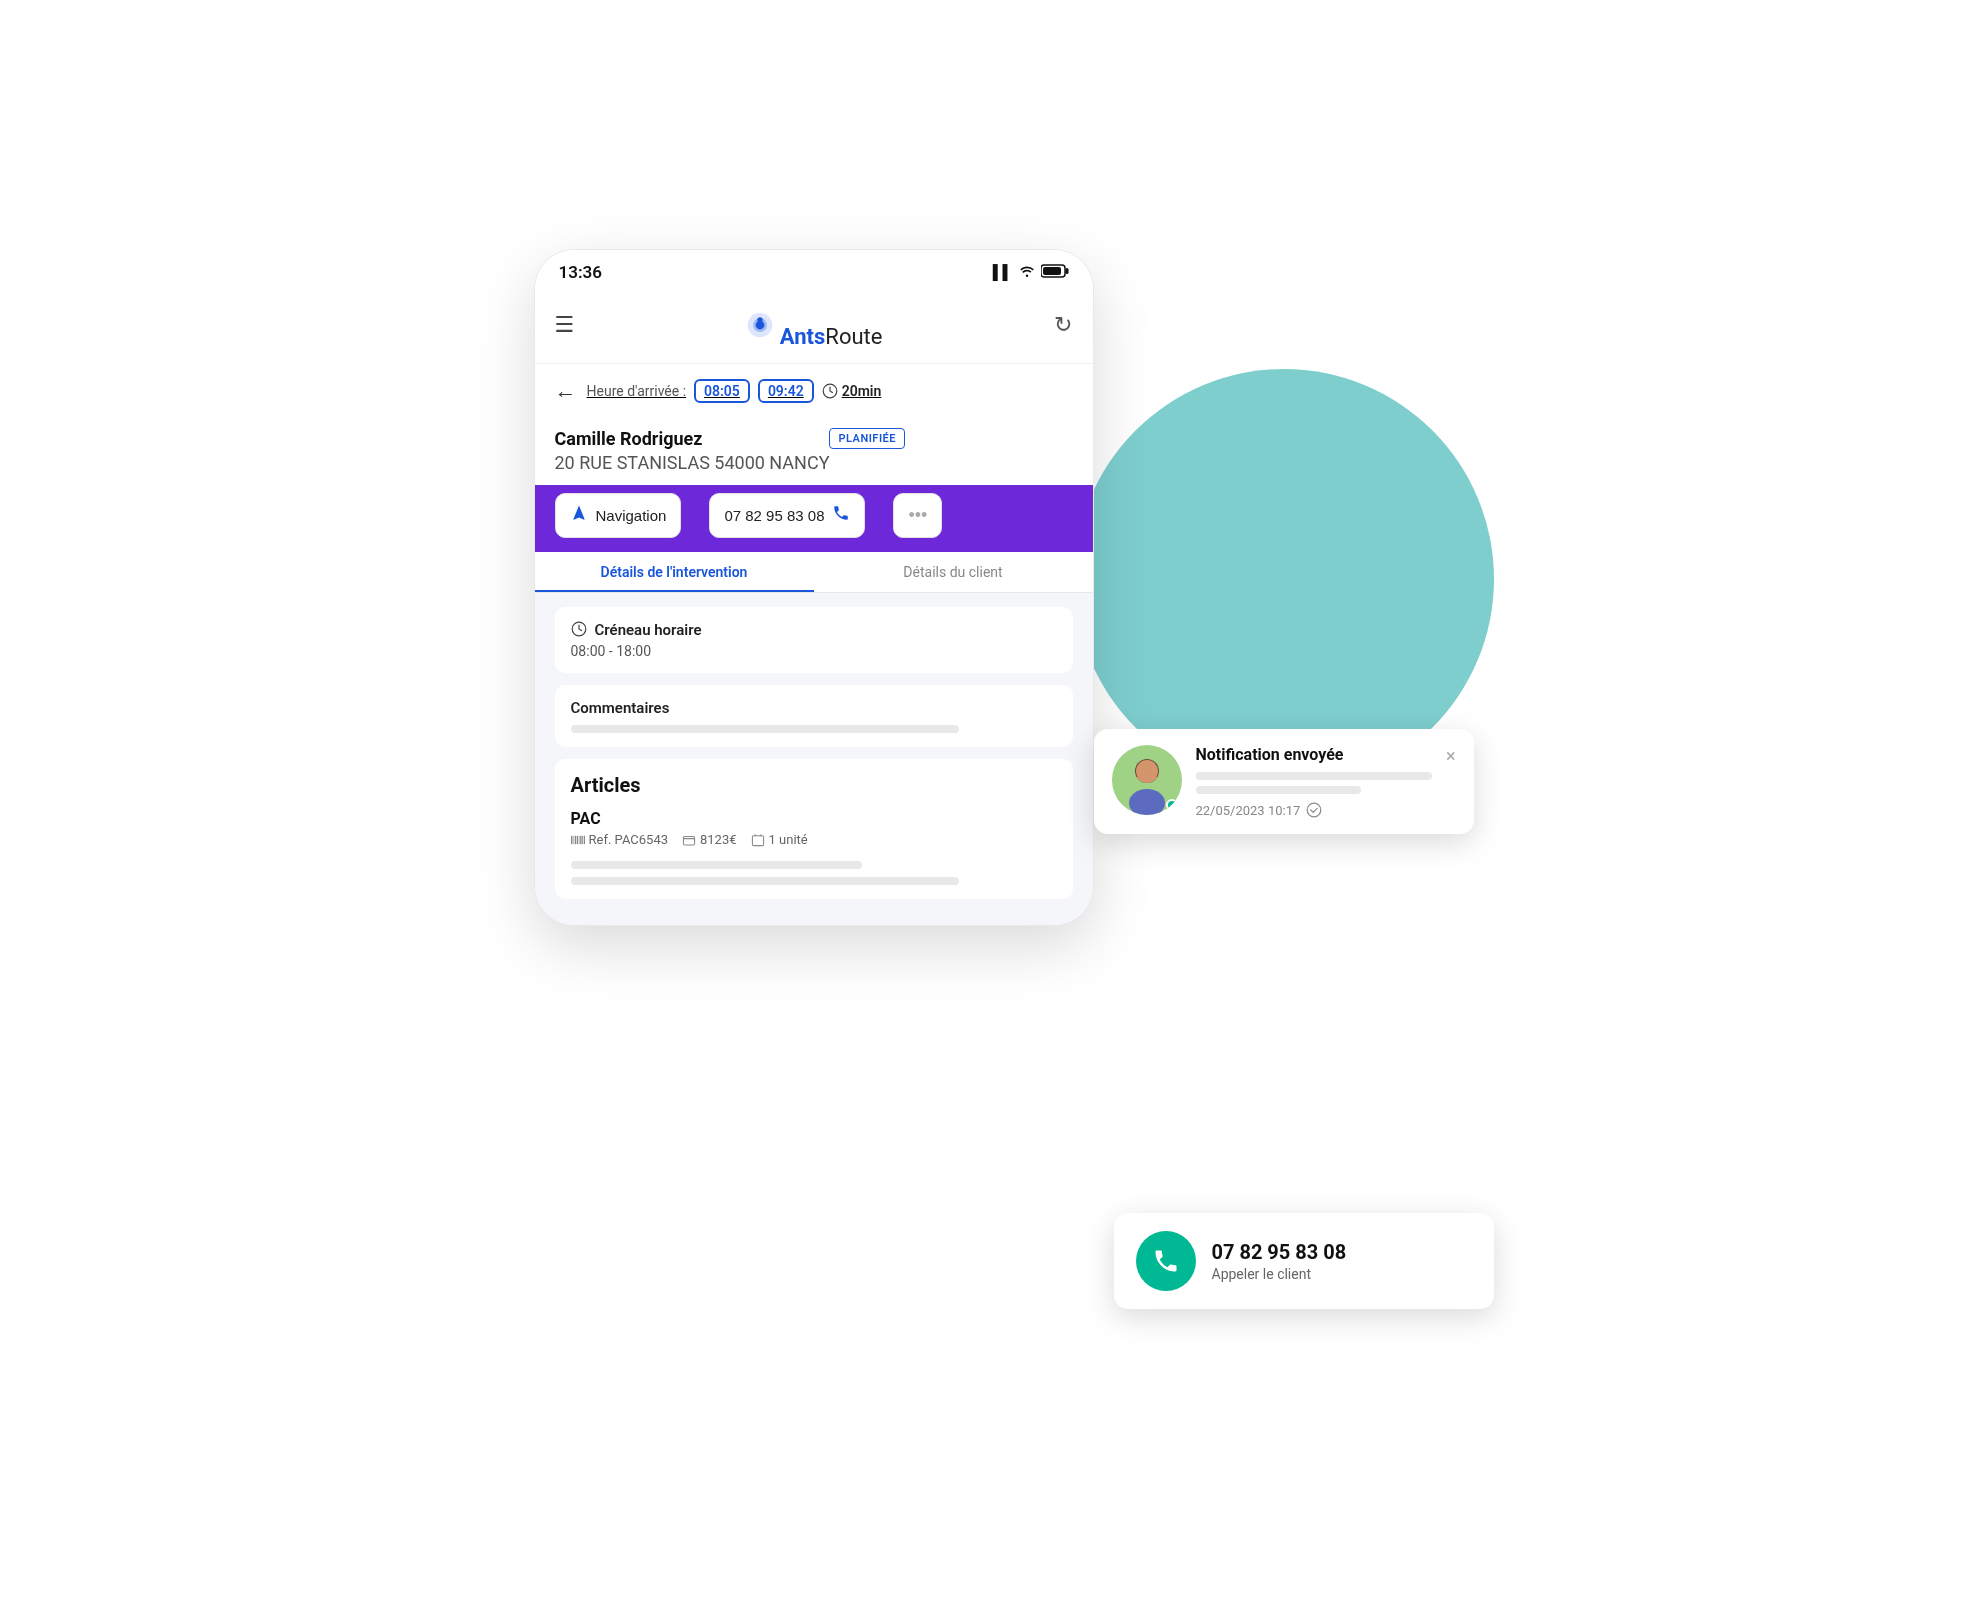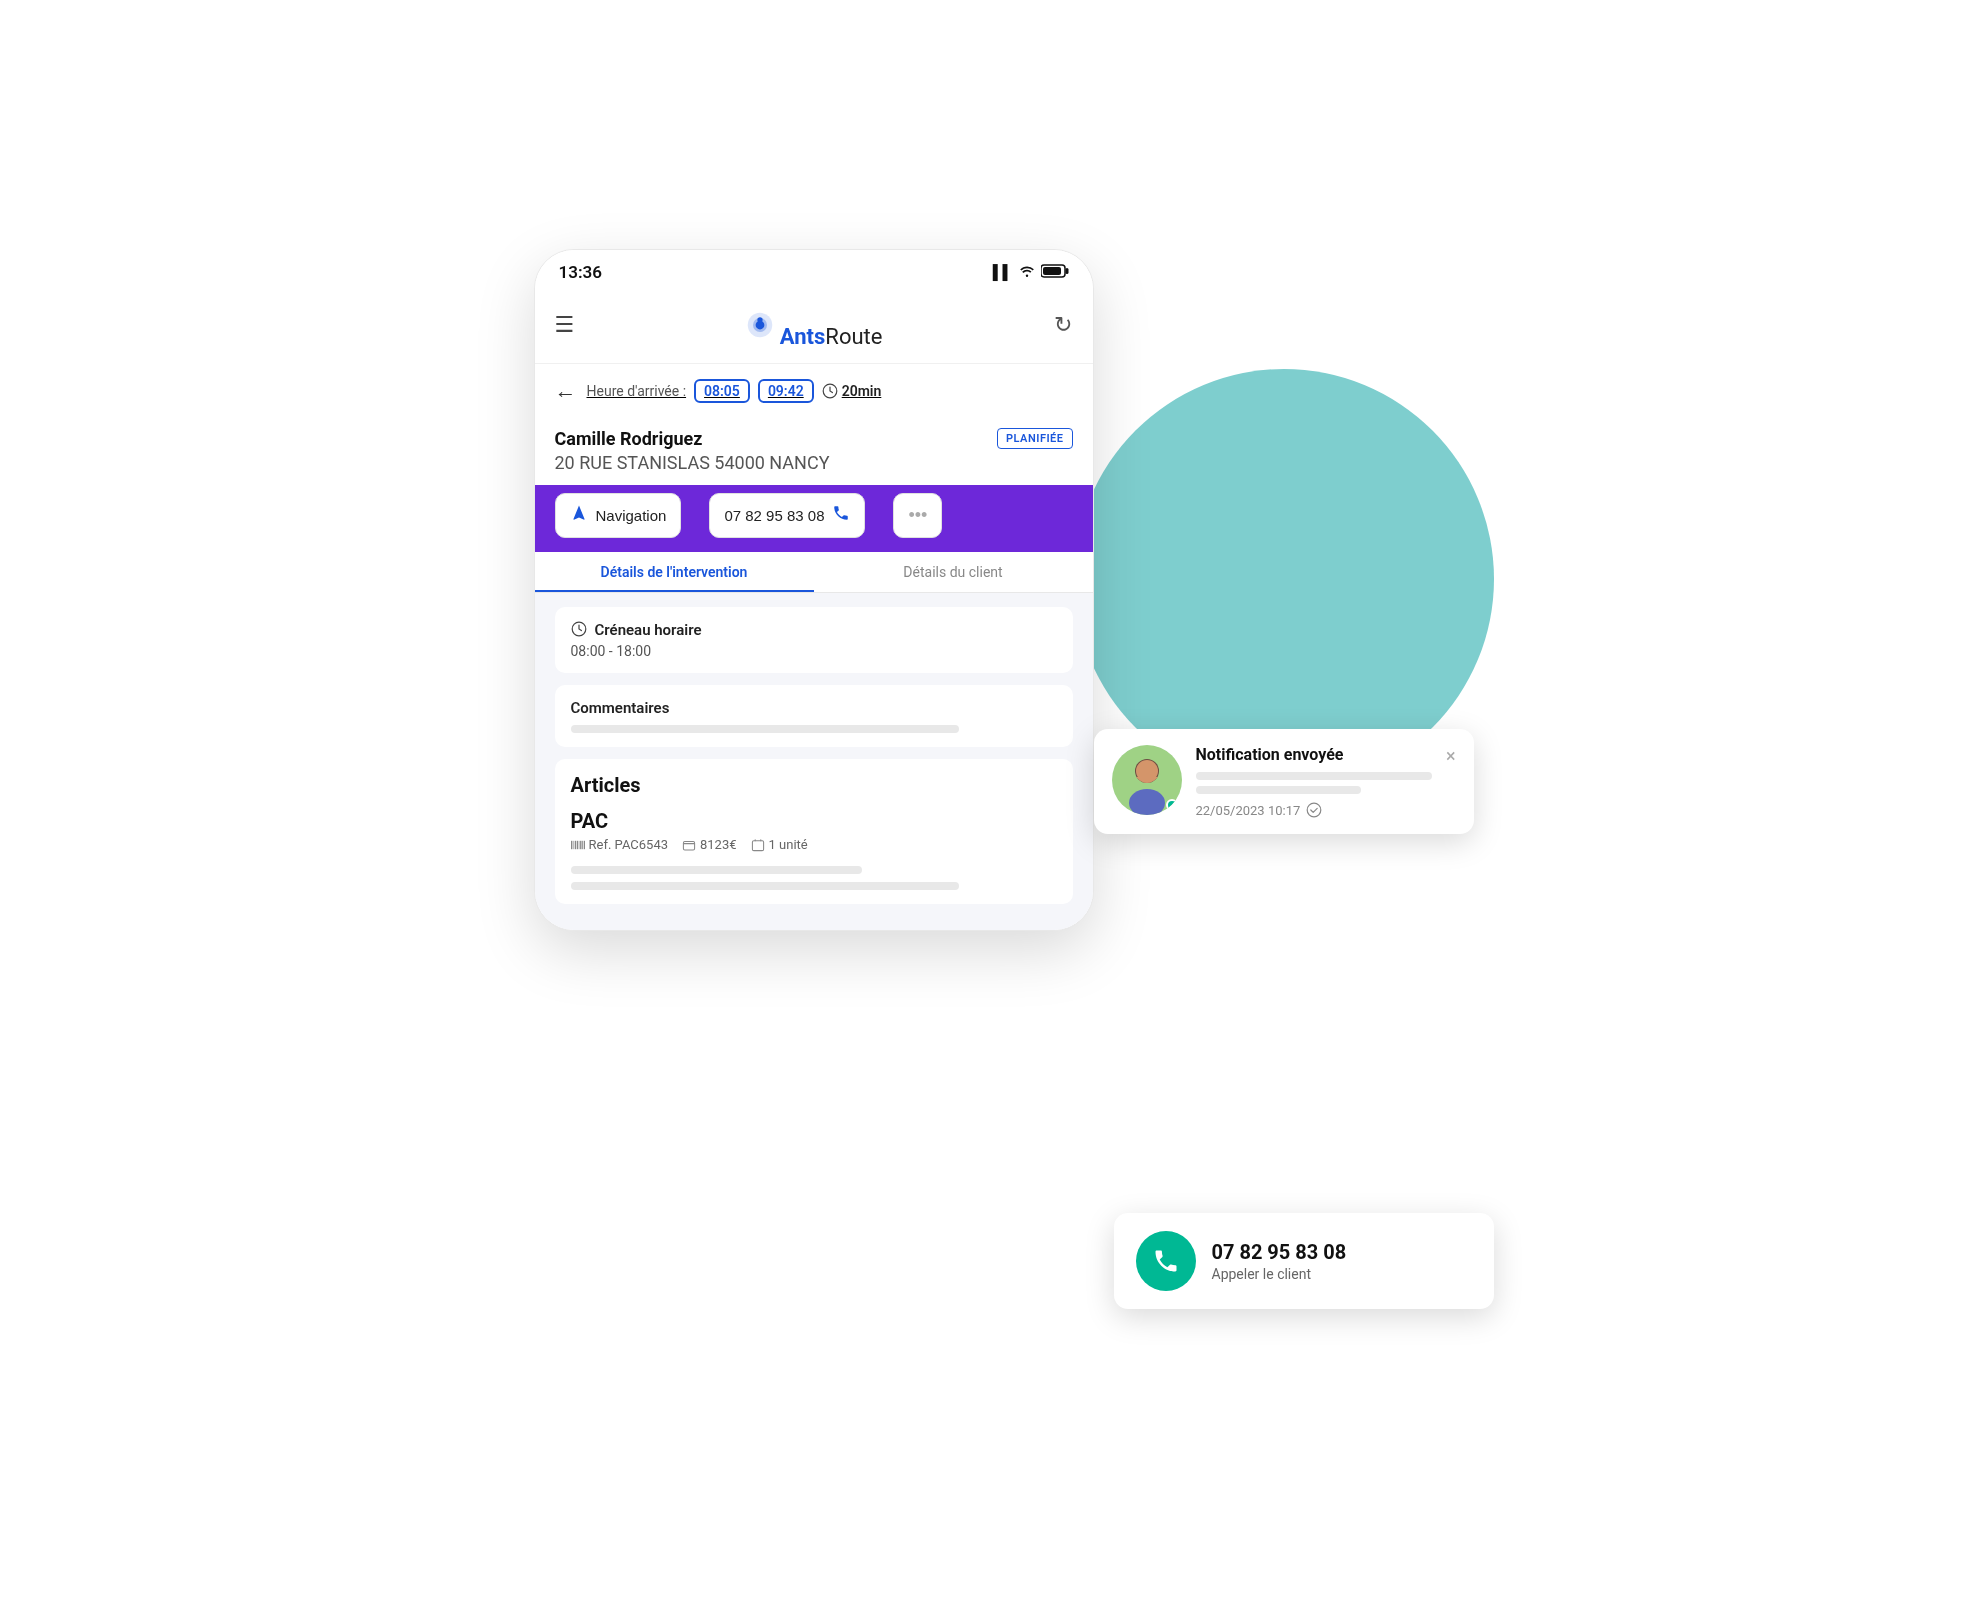--- a/index.html
+++ b/index.html
@@ -148,21 +148,20 @@
       font-size: 14px;
       font-weight: 600;
       color: #222;
     }
 
     
     .client-info {
       padding: 10px 20px 12px;
       background: #fff;
       display: flex;
-      justify-content: space-between;
       align-items: flex-start;
     }
 
     .client-name {
       font-size: 18px;
       font-weight: 700;
       color: #111;
       margin-bottom: 3px;
     }
 
@@ -286,21 +285,21 @@
     }
 
     .articles-title {
       font-size: 20px;
       font-weight: 700;
       color: #111;
       margin-bottom: 10px;
     }
 
     .article-name {
-      font-size: 20px;
+      font-size: 16px;
       font-weight: 700;
       color: #111;
       margin-bottom: 4px;
       margin-top: 12px;
     }
 
     .article-meta {
       display: flex;
       gap: 14px;
       align-items: center;

